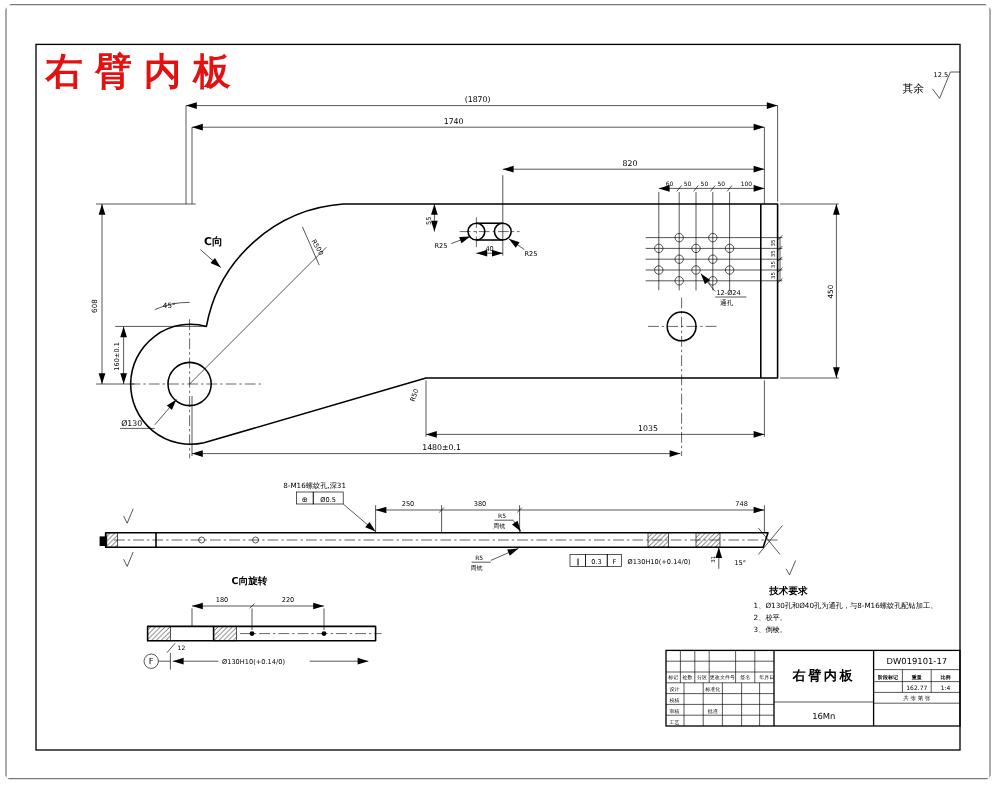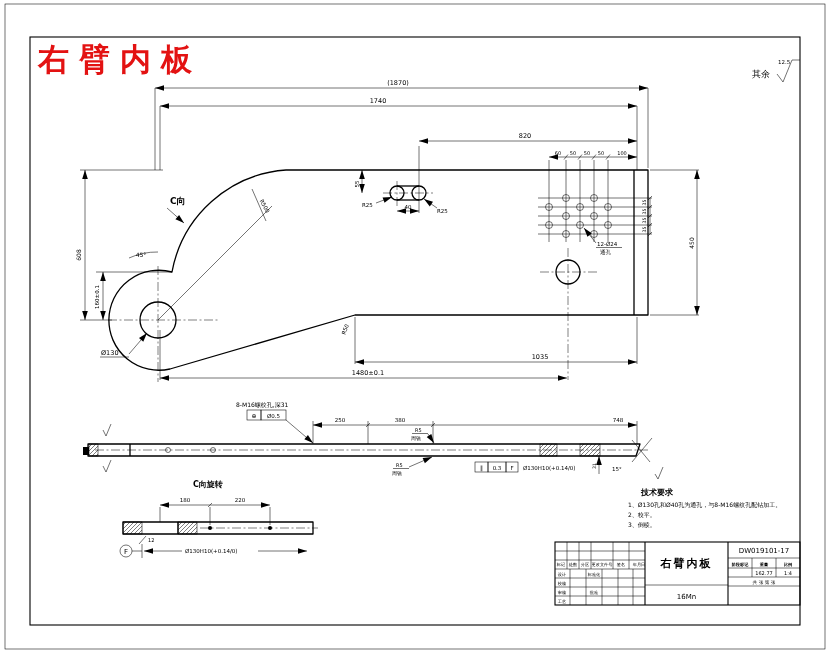--- a/index.html
+++ b/index.html
@@ -1,16 +1,16 @@
 <!DOCTYPE html>
 <html><head>
 <meta charset="utf-8">
 <style>
   html,body{margin:0;padding:0;background:#fff;}
-  .sheet{position:relative;width:830px;height:654px;background:#fff;overflow:hidden;}
+  .sheet{position:relative;width:830px;height:654px;background:#fff;overflow:hidden;border-radius:20px;}
   svg text{font-family:"DejaVu Sans",sans-serif;fill:#000;}
   .red-title{fill:#e31212;font-size:31px;letter-spacing:10px;font-family:"DejaVu Serif",serif;font-weight:bold;}
   .ln{stroke:#000;stroke-width:1.3;fill:none;stroke-linejoin:round;}
   .fr{stroke:#000;stroke-width:1.1;fill:none;}
   .tn{stroke:#000;stroke-width:0.55;fill:none;}
   .dm{stroke:#000;stroke-width:0.55;fill:none;}
   .cl{stroke:#000;stroke-width:0.5;fill:none;stroke-dasharray:9 2.5 2 2.5;}
   .hx{fill:url(#h);stroke:#000;stroke-width:0.55;}
   .t40{font-size:4.2px;}.t45{font-size:4.6px;}.t50{font-size:5px;}.t55{font-size:5.5px;}
   .t60{font-size:6px;}.t65{font-size:6.5px;}.t70{font-size:7px;}.t80{font-size:8px;}

